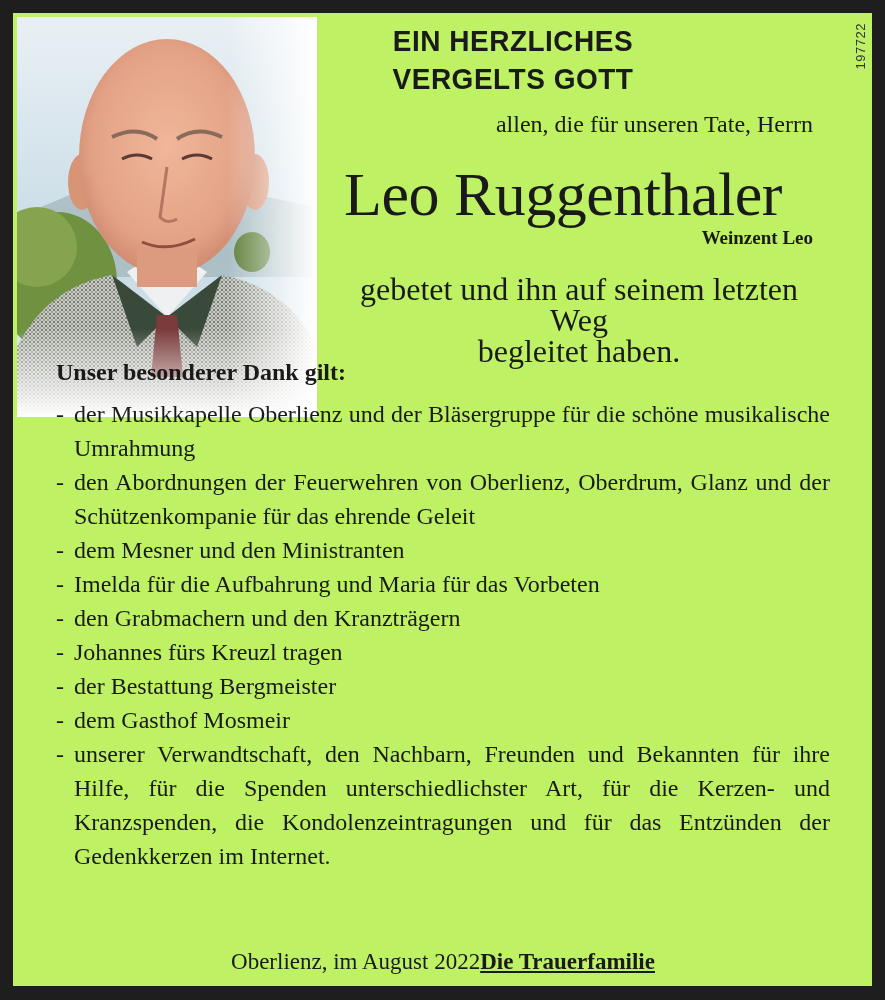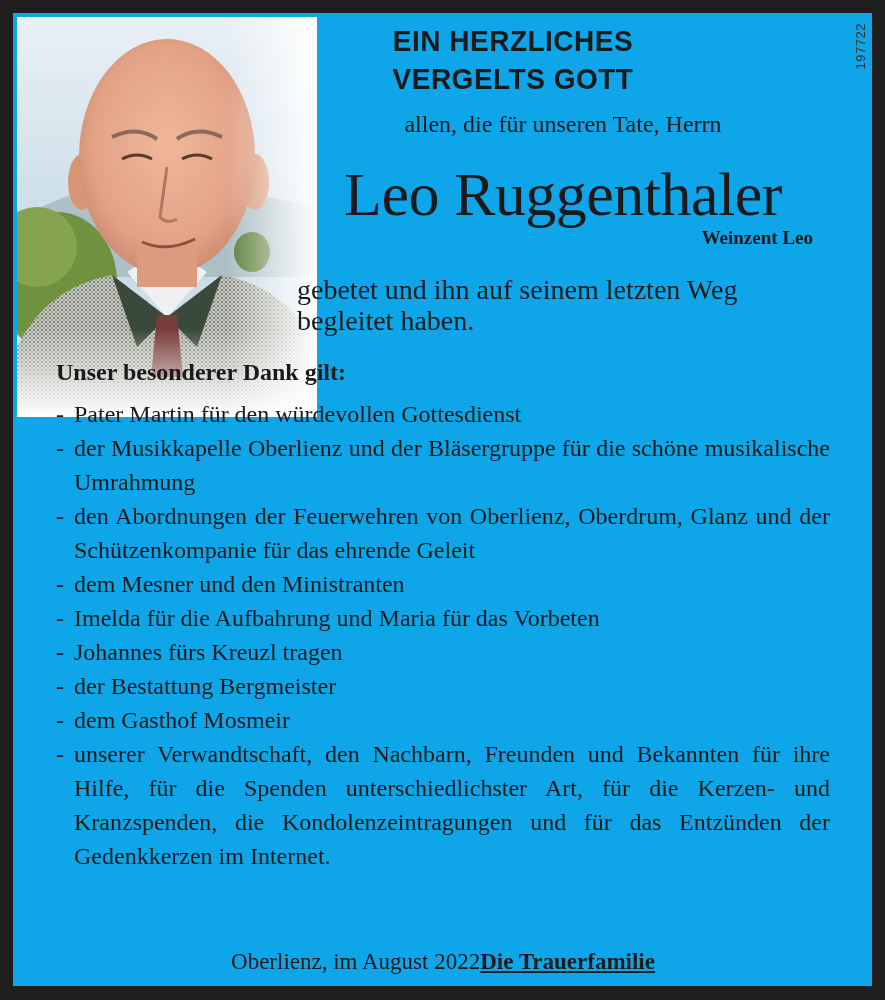--- a/index.html
+++ b/index.html
@@ -8,21 +8,21 @@
     background: #1e1e1e;
     position: relative;
     overflow: hidden;
     font-family: "Liberation Serif", serif;
     color: #1a1a1a;
   }
   .card {
     position: absolute;
     left: 13px; top: 13px;
     width: 859px; height: 973px;
-    background: #0ea5e9;
+    background: #bef264;
     overflow: hidden;
   }
   .photo {
     position: absolute;
     left: 4px; top: 4px;
     width: 300px; height: 400px;
     overflow: hidden;
   }
   .photo svg { display: block; }
   .ref-number {
@@ -44,44 +44,44 @@
     font-weight: 900;
     font-size: 28px;
     line-height: 37px;
     color: #1a1a1a;
     letter-spacing: 0.5px;
     transform: scaleY(1.05);
   }
   .intro {
     position: absolute;
     left: 300px; width: 500px; top: 98px;
-    text-align: center;
+    text-align: right;
     font-size: 24px;
   }
   .name {
     position: absolute;
     left: 280px; width: 540px; top: 146px;
     text-align: center;
     font-size: 62px;
     font-weight: normal;
     letter-spacing: -0.5px;
     line-height: 70px;
   }
   .nickname {
     position: absolute;
     left: 300px; width: 500px; top: 214px;
     text-align: right;
     font-size: 19px;
     font-weight: bold;
   }
   .outro {
     position: absolute;
-    left: 284px; width: 500px; top: 261px;
-    text-align: left;
-    font-size: 28px;
+    left: 316px; width: 500px; top: 261px;
+    text-align: center;
+    font-size: 32px;
     line-height: 31px;
   }
   .thanks {
     position: absolute;
     left: 43px; width: 774px; top: 342px;
     font-size: 24px;
     line-height: 34px;
     z-index: 2;
   }
   .thanks-title { margin-bottom: 8px; font-weight: bold; }
@@ -175,25 +175,25 @@
   <div class="nickname">Weinzent Leo</div>
 
   <div class="outro">
     <div>gebetet und ihn auf seinem letzten Weg</div>
     <div>begleitet haben.</div>
   </div>
 
   <div class="thanks">
     <div class="thanks-title">Unser besonderer Dank gilt:</div>
     <ul class="thanks-list">
-      <li>Pater Martin für den würdevollen Gottesdienst</li>
       <li>der Musikkapelle Oberlienz und der Bläsergruppe für die schöne musikalische Umrahmung</li>
       <li>den Abordnungen der Feuerwehren von Oberlienz, Oberdrum, Glanz und der Schützenkompanie für das ehrende Geleit</li>
       <li>dem Mesner und den Ministranten</li>
       <li>Imelda für die Aufbahrung und Maria für das Vorbeten</li>
+      <li>den Grabmachern und den Kranzträgern</li>
       <li>Johannes fürs Kreuzl tragen</li>
       <li>der Bestattung Bergmeister</li>
       <li>dem Gasthof Mosmeir</li>
       <li>unserer Verwandtschaft, den Nachbarn, Freunden und Bekannten für ihre Hilfe, für die Spenden unterschiedlichster Art, für die Kerzen- und Kranzspenden, die Kondolenzeintragungen und für das Entzünden der Gedenkkerzen im Internet.</li>
     </ul>
   </div>
 
   <div class="footer">
     <span>Oberlienz, im August 2022</span>
     <span class="signoff">Die Trauerfamilie</span>

